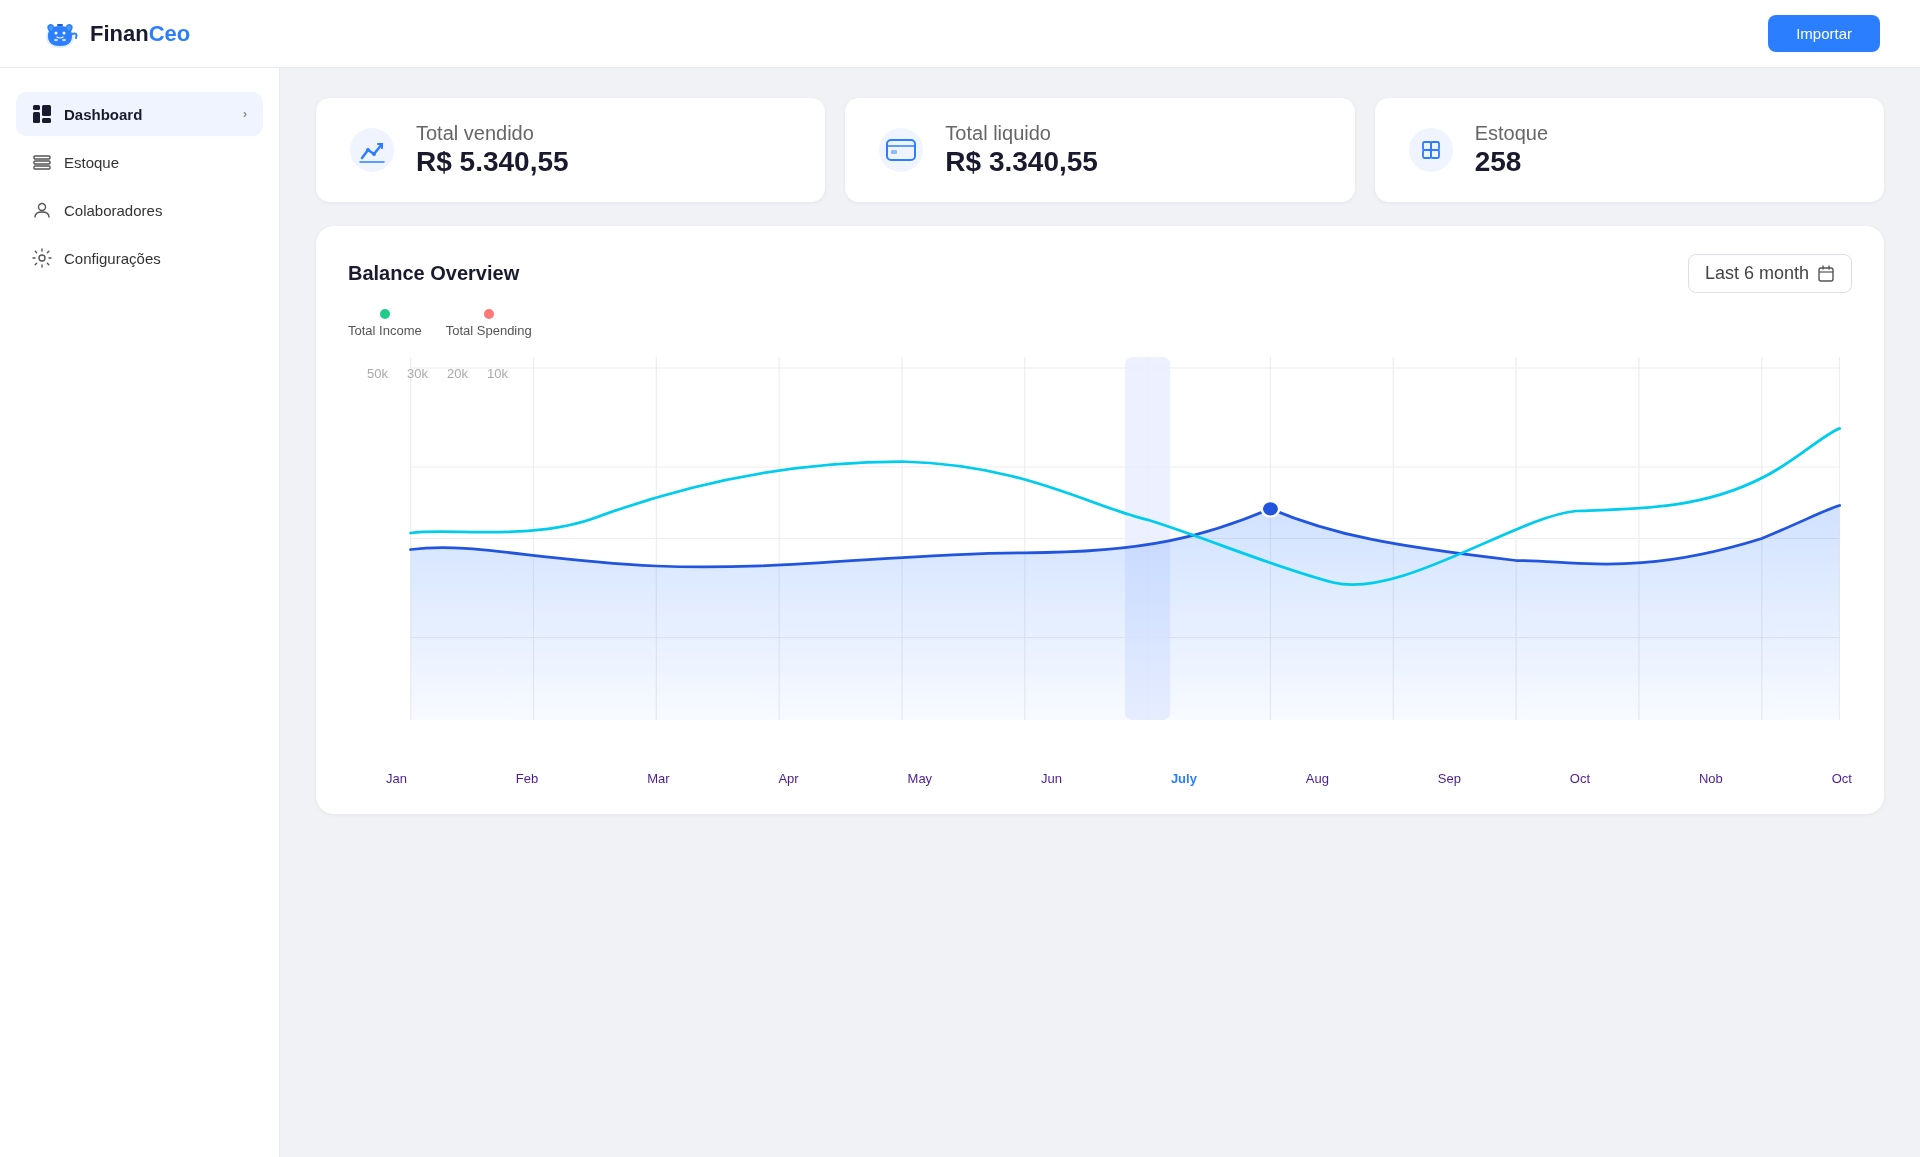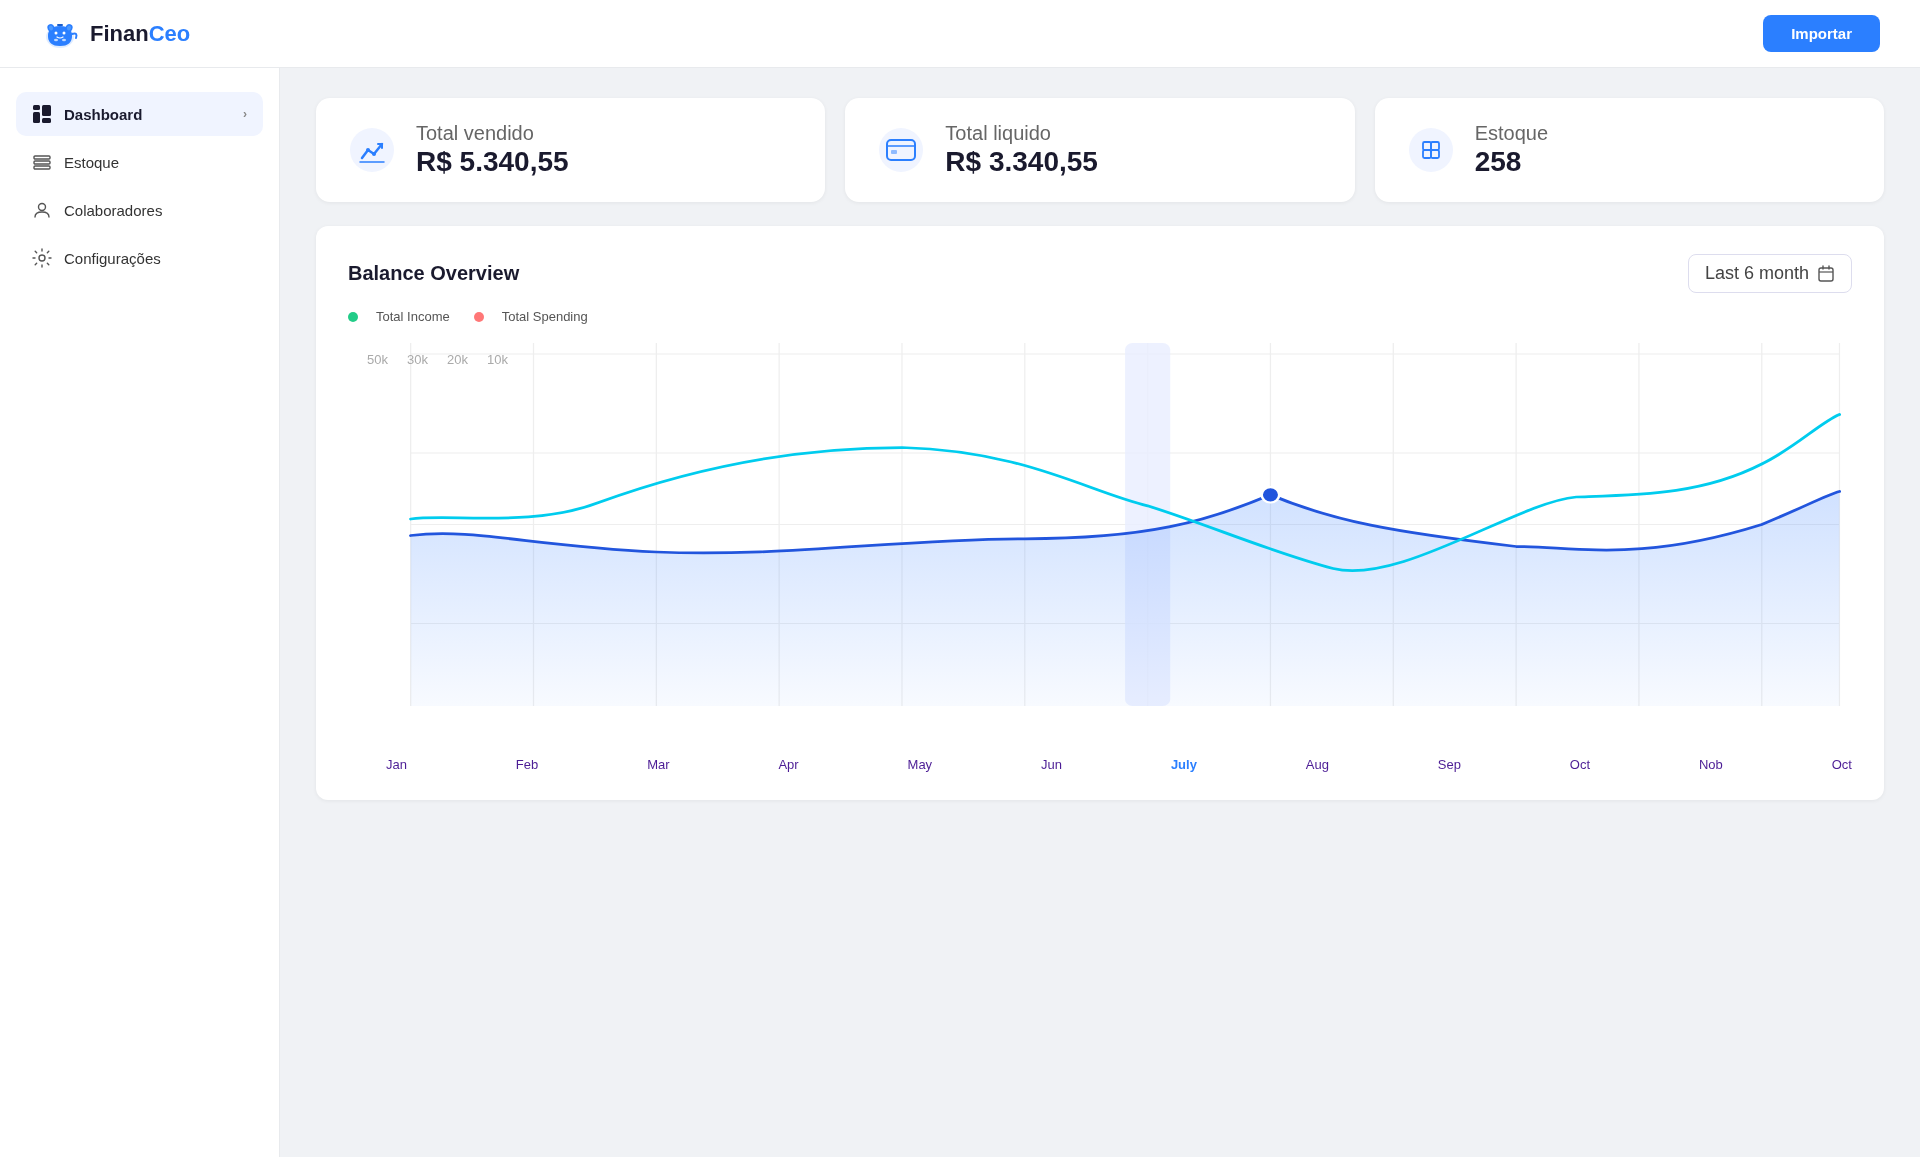--- a/index.html
+++ b/index.html
@@ -11,21 +11,21 @@
       background: #fff; padding: 0 40px; height: 68px;
       border-bottom: 1px solid #e8eaed; flex-shrink: 0;
     }
     .logo { display: flex; align-items: center; gap: 10px; }
     .logo-icon { width: 40px; height: 40px; }
     .logo-text { font-size: 22px; font-weight: 700; }
     .logo-text span:first-child { color: #1a1a2e; }
     .logo-text span:last-child { color: #2b7fff; }
     .import-btn {
       background: #2b7fff; color: #fff; border: none; border-radius: 8px;
-      padding: 10px 28px; font-size: 15px; font-weight: 700; cursor: pointer;
+      padding: 10px 28px; font-size: 15px; font-weight: 400; cursor: pointer;
     }
 
     
     .main-layout { display: flex; flex: 1; overflow: hidden; }
 
     
     .sidebar {
       width: 280px; background: #fff; padding: 24px 16px; flex-shrink: 0;
       border-right: 1px solid #e8eaed;
     }
@@ -47,34 +47,34 @@
       background: #fff; border-radius: 14px; padding: 24px 32px;
       display: flex; align-items: center; gap: 20px; flex: 1;
       box-shadow: 0 1px 4px rgba(0,0,0,0.06);
     }
     .stat-icon { width: 48px; height: 48px; flex-shrink: 0; }
     .stat-label { font-size: 20px; color: #666; margin-bottom: 1px; }
     .stat-value { font-size: 28px; font-weight: 700; color: #1a1a2e; }
 
     
     .balance-card {
-      background: #fff; border-radius: 12px; padding: 28px 32px;
+      background: #fff; border-radius: 18px; padding: 28px 32px;
       box-shadow: 0 1px 4px rgba(0,0,0,0.06);
     }
     .balance-header {
       display: flex; align-items: center; justify-content: space-between; margin-bottom: 16px;
     }
     .balance-title { font-size: 20px; font-weight: 700; color: #1a1a2e; }
     .period-btn {
       display: flex; align-items: center; gap: 8px;
       border: 1px solid #dde; border-radius: 8px; padding: 8px 16px;
       font-size: 18px; color: #444; cursor: pointer; background: #fff;
     }
     .legend { display: flex; gap: 24px; margin-bottom: 8px; }
-    .legend-item { display: flex; align-items: center; gap: 18px; font-size: 13px; color: #555; }
+    .legend-item { display: flex; align-items: center; gap: 4px; font-size: 13px; color: #555; flex-direction: column; }
     .legend-dot { width: 10px; height: 10px; border-radius: 50%; }
 
     
     .chart-area { position: relative; width: 100%; height: 440px; margin-top: 8px; }
     .chart-svg { width: 100%; height: 100%; }
 
     
     .y-labels {
       position: absolute; left: 0; top: 0; height: 100%;
       display: flex; flex-direction: row; justify-content: space-between;

